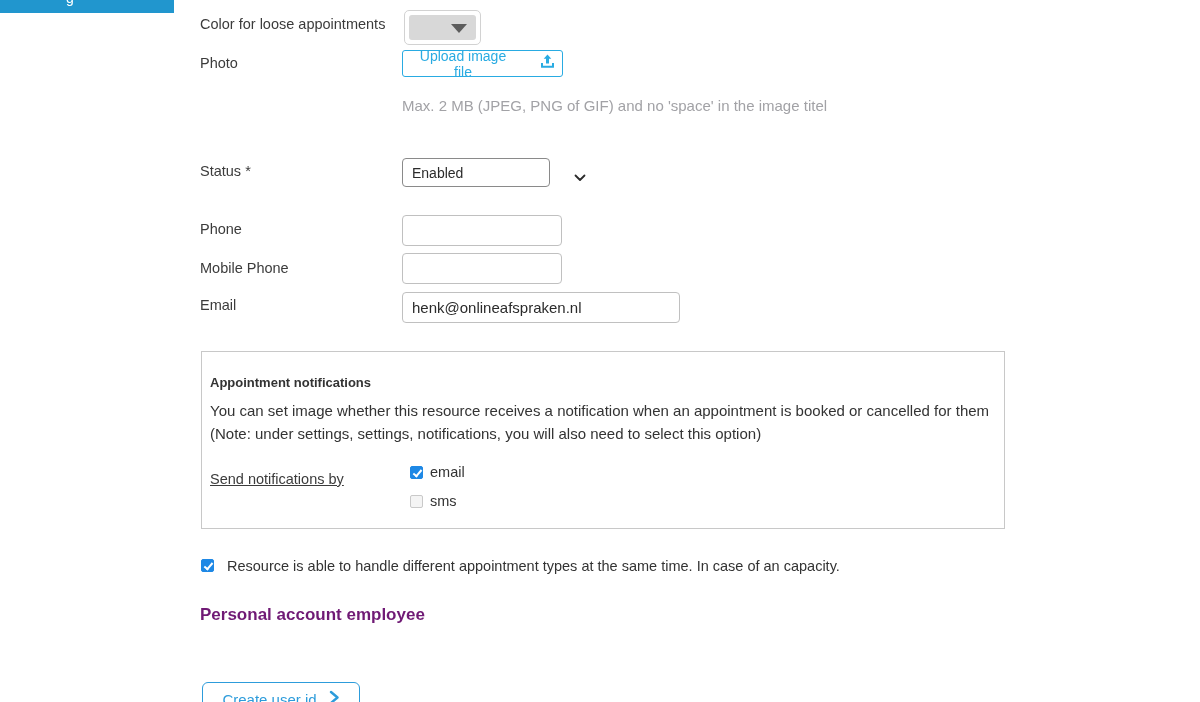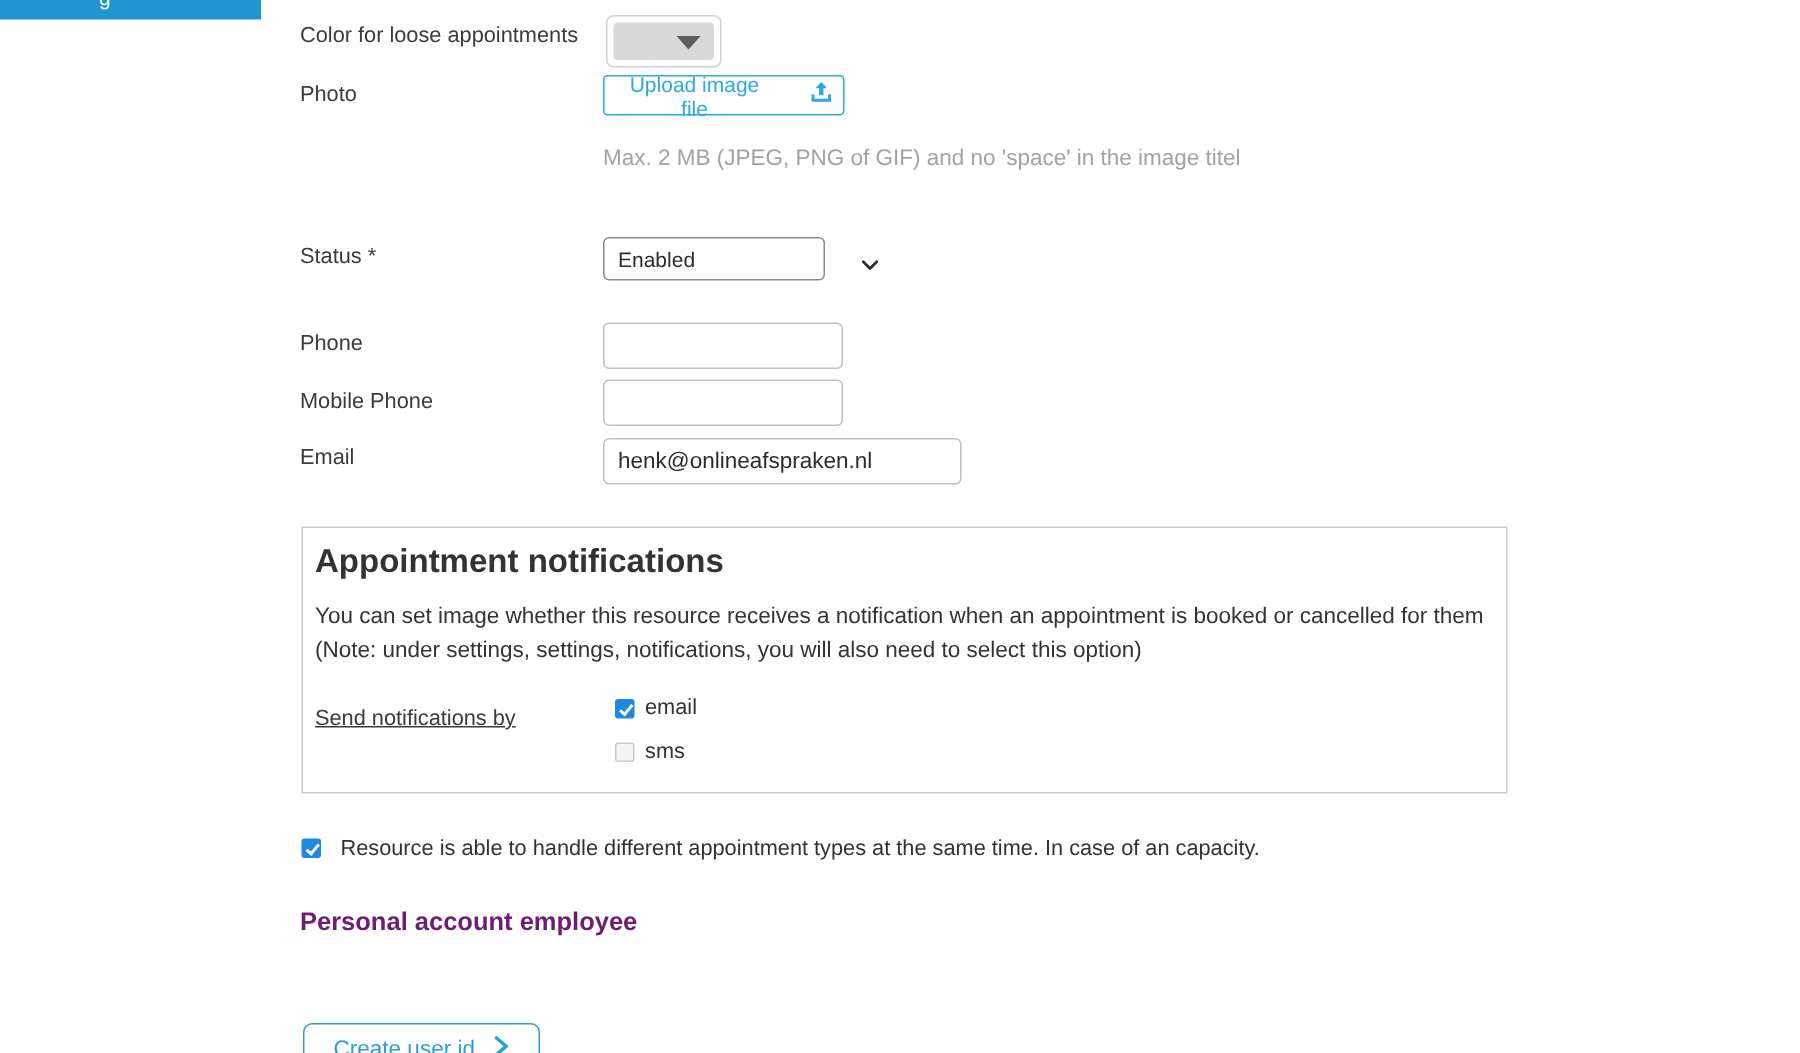--- a/index.html
+++ b/index.html
@@ -39,21 +39,21 @@
     -webkit-appearance:none;appearance:none;border:1px solid #8a8a8a;border-radius:4px;
     background:#fff;font-family:inherit;font-size:14px;color:#2b2b2b;padding:0 24px 0 9px;}
   .select-chev{left:574px;top:168px;pointer-events:none;}
 
   
   .txt{box-sizing:border-box;height:31px;border:1px solid #c0c0c0;border-radius:4px;
     font-family:inherit;font-size:15px;color:#2b2b2b;padding:0 9px;background:#fff;}
 
   
   .notif-box{left:201px;top:351px;width:802px;height:176px;border:1px solid #c8c8c8;background:#fff;box-sizing:content-box;}
-  .notif-title{position:absolute;left:8px;top:9px;font-size:22px;font-weight:bold;color:#333;}
+  .notif-title{position:absolute;left:8px;top:23px;font-size:13px;font-weight:bold;color:#333;}
   .notif-desc{position:absolute;left:8px;top:47px;width:782px;font-size:15px;line-height:23px;color:#333;}
   .notif-sendby{position:absolute;left:8px;top:119px;font-size:14.5px;color:#3b3b3b;text-decoration:underline;}
   .notif-opts{position:absolute;left:208px;top:112px;display:flex;flex-direction:column;gap:13px;}
   .opt-row{display:flex;align-items:center;gap:7px;font-size:14.5px;color:#333;cursor:pointer;}
 
   
   .cb{position:relative;width:13px;height:13px;box-sizing:border-box;border-radius:2px;flex:0 0 13px;cursor:pointer;}
   .cb.checked{background:#1e88e5;border:1px solid #1e88e5;}
   .cb.checked::after{content:"";position:absolute;left:4px;top:1px;width:3px;height:7px;
     border:solid #fff;border-width:0 2px 2px 0;transform:rotate(40deg);}
@@ -108,21 +108,21 @@
       </svg>
   </span>
 
   <div class="abs field-label" style="left:200px;top:221px;">Phone</div>
   <input class="abs txt" style="left: 402px; top: 215px; width: 160px;" type="text" value="">
 
   <div class="abs field-label" style="left:200px;top:260px;">Mobile Phone</div>
   <input class="abs txt" style="left: 402px; top: 253px; width: 160px;" type="text" value="">
 
   <div class="abs field-label" style="left:200px;top:297px;">Email</div>
-  <input class="abs txt" style="left: 402px; top: 292px; width: 239px;" type="text" value="henk@onlineafspraken.nl">
+  <input class="abs txt" style="left: 402px; top: 292px; width: 278px;" type="text" value="henk@onlineafspraken.nl">
 
   <div class="abs notif-box">
     <div class="notif-title">Appointment notifications</div>
     <div class="notif-desc">You can set image whether this resource receives a notification when an appointment is booked or cancelled for them (Note: under settings, settings, notifications, you will also need to select this option)</div>
     <div class="notif-sendby">Send notifications by</div>
     <div class="notif-opts">
       <div class="opt-row">
         <span class="cb checked"></span>
         <span>email</span>
       </div>

